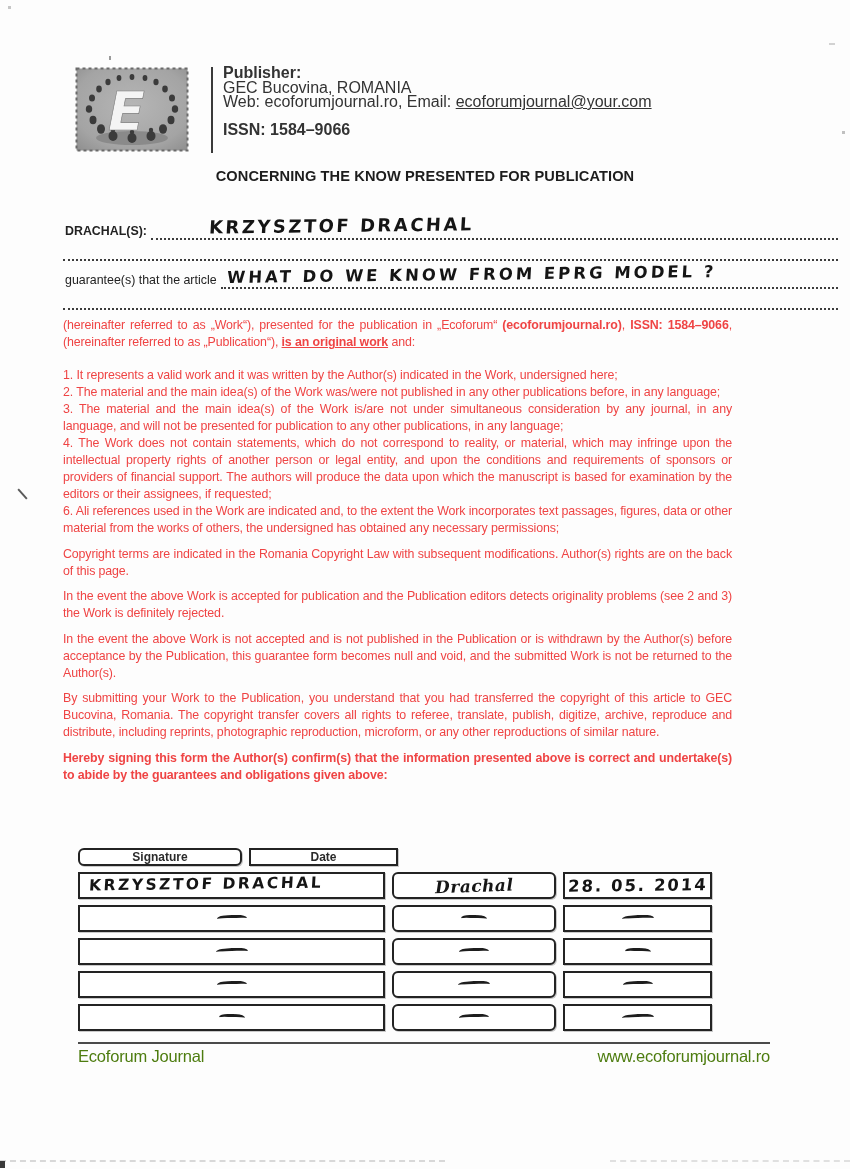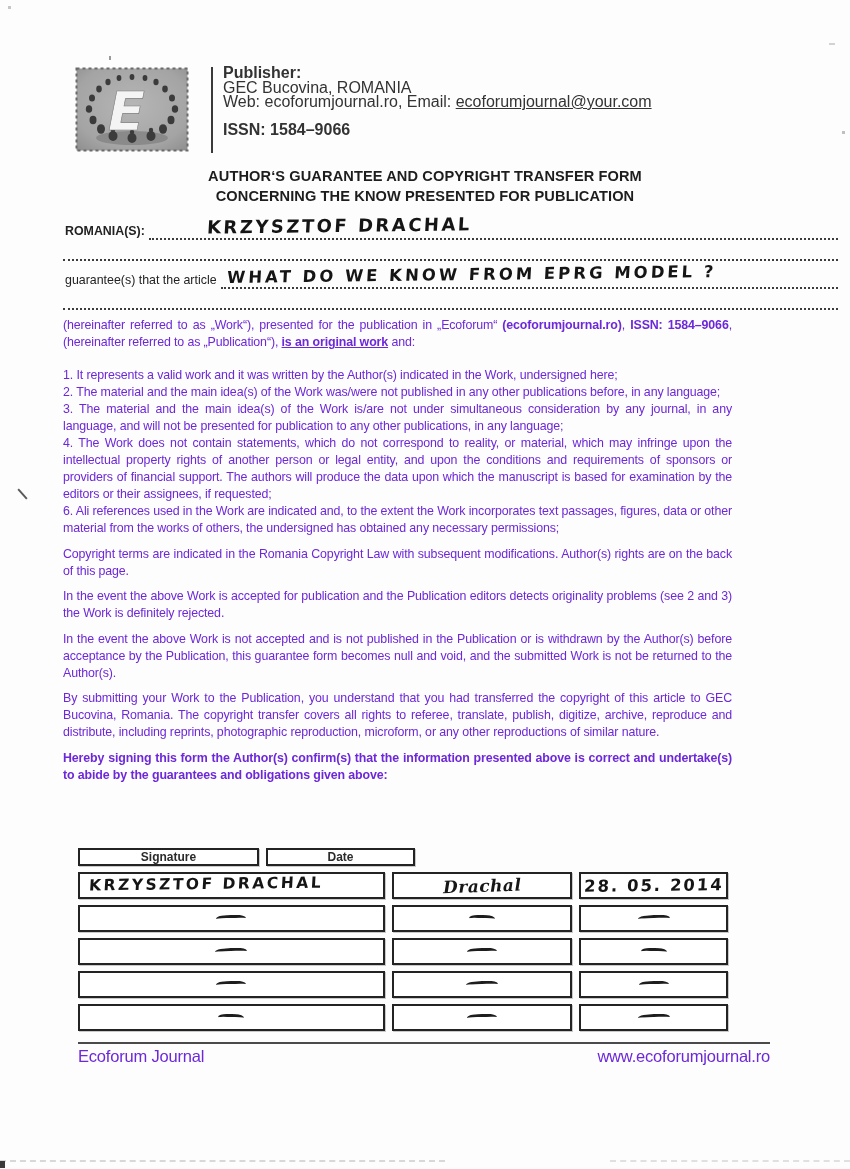--- a/index.html
+++ b/index.html
@@ -25,47 +25,47 @@
   .fill-row .lbl { white-space:nowrap; padding:0 4px 2px 2px; color:#222; }
   .lbl-bold { font-weight:bold; }
   .dotline { flex:1; position:relative; border-bottom:2px dotted #3c3c3c; height:28px; }
   .dotline-full { border-bottom:2px dotted #3c3c3c; height:21px; }
   .hand { font-family:"DejaVu Sans", sans-serif; font-weight:700; color:#151515;
           letter-spacing:2.5px; white-space:nowrap; transform:rotate(-.7deg) skewX(-4deg); }
   .hw-author { position:absolute; left:58px; bottom:2px; font-size:18px; }
   .hw-article { position:absolute; left:6px; bottom:3px; font-size:16.5px; letter-spacing:3px; }
   
   .body-text { position:absolute; left:63px; top:317px; width:669px;
-               font-size:12.4px; line-height:17px; text-align:justify; letter-spacing:-.12px; color:#6d28d9; }
+               font-size:12.4px; line-height:17px; text-align:justify; letter-spacing:-.12px; color:#ef4444; }
   .intro { margin-bottom:16px; }
   .items p { margin:0; }
   .para { margin-top:8.5px; }
   .signing { font-weight:bold; margin-top:8.5px; }
   .bu { font-weight:bold; text-decoration:underline; }
   .b { font-weight:bold; }
   
   .sig-table { position:absolute; left:78px; top:848px; width:650px; }
   .trow { display:flex; gap:7px; margin-bottom:6px; }
-  .c1 { width:307px; } .c2 { width:181px; } .c3 { width:149px; }
+  .c1 { width:307px; } .c2 { width:164px;border-radius:6px; } .c3 { width:149px; }
   .hcell { height:18px; border:2px solid #232323; box-shadow:1px 1px 0 #c9c9c9;
            font-weight:bold; font-size:12px; text-align:center; line-height:14px; background:#fff; }
   .dcell { height:27px; border:2px solid #232323; box-shadow:1px 1px 0 #c9c9c9; background:#fff;
            position:relative; display:flex; align-items:center; justify-content:center; }
   .dcell .hw-name { position:absolute; left:9px; bottom:4px; font-size:15.5px; }
   .dcell .hw-date { font-size:16.5px; letter-spacing:2px; }
   .script { font-family:"DejaVu Serif", serif; font-style:italic; font-weight:700;
             font-size:17px; color:#171717; transform:rotate(-2deg); letter-spacing:.5px; }
   .dash { display:inline-block; width:30px; height:7px; border-top:3px solid #1d1d1d;
           border-radius:100% / 10px; transform:rotate(-1.5deg); }
   .dash.r2 { transform:rotate(1.5deg); width:26px; }
   .dash.r3 { width:32px; transform:rotate(-2deg); }
   
   .footer-line { position:absolute; left:78px; top:1042px; width:692px; border-top:2px solid #4a4a4a; }
   .footer-text { position:absolute; left:78px; top:1047px; width:692px; display:flex;
-                 justify-content:space-between; font-size:16.5px; color:#6d28d9; letter-spacing:-.2px; }
+                 justify-content:space-between; font-size:16.5px; color:#4d7c0f; letter-spacing:-.2px; }
   
   .artifact { position:absolute; }
   .speck1 { left:8px; top:6px; width:3px; height:3px; background:#c6c6c6; }
   .speck2 { left:109px; top:56px; width:2px; height:4px; background:#9a9a9a; }
   .speck3 { left:829px; top:43px; width:6px; height:2px; background:#d2d2d2; }
   .speck4 { left:842px; top:131px; width:3px; height:3px; background:#c0c0c0; }
   .pen-mark { left:16px; top:493px; width:13px; height:0; border-top:2px solid #5a5a5a; transform:rotate(48deg); }
   .edge-l { left:0; top:1160px; width:445px; border-top:2px dashed #d8d8d8; }
   .edge-r { left:610px; top:1160px; width:240px; border-top:2px dashed #e0e0e0; }
   .corner-dot { left:0; top:1161px; width:5px; height:7px; background:#3a3a3a; }
@@ -115,27 +115,26 @@
   </div>
   <div class="pub-divider"></div>
   <div class="publisher">
     <div class="b">Publisher:</div>
     <div>GEC Bucovina, ROMANIA</div>
     <div><span>Web: ecoforumjournal.ro, Email: </span><span class="email">ecoforumjournal@your.com</span></div>
     <div class="issn">ISSN: 1584–9066</div>
   </div>
 
   <div class="title">
-    <div>AUTHOR‘S GUARANTEE AND COPYRIGHT TRANSFER FORM</div>
     <div>CONCERNING THE KNOW PRESENTED FOR PUBLICATION</div>
   </div>
 
   <div class="author-block">
     <div class="fill-row">
-      <span class="lbl lbl-bold">ROMANIA(S):</span>
+      <span class="lbl lbl-bold">DRACHAL(S):</span>
       <span class="dotline">
         <span class="hand hw-author">KRZYSZTOF  DRACHAL</span>
       </span>
     </div>
     <div class="dotline-full"></div>
     <div class="fill-row">
       <span class="lbl">guarantee(s) that the article</span>
       <span class="dotline">
         <span class="hand hw-article">WHAT  DO  WE  KNOW  FROM  EPRG  MODEL ?</span>
       </span>

